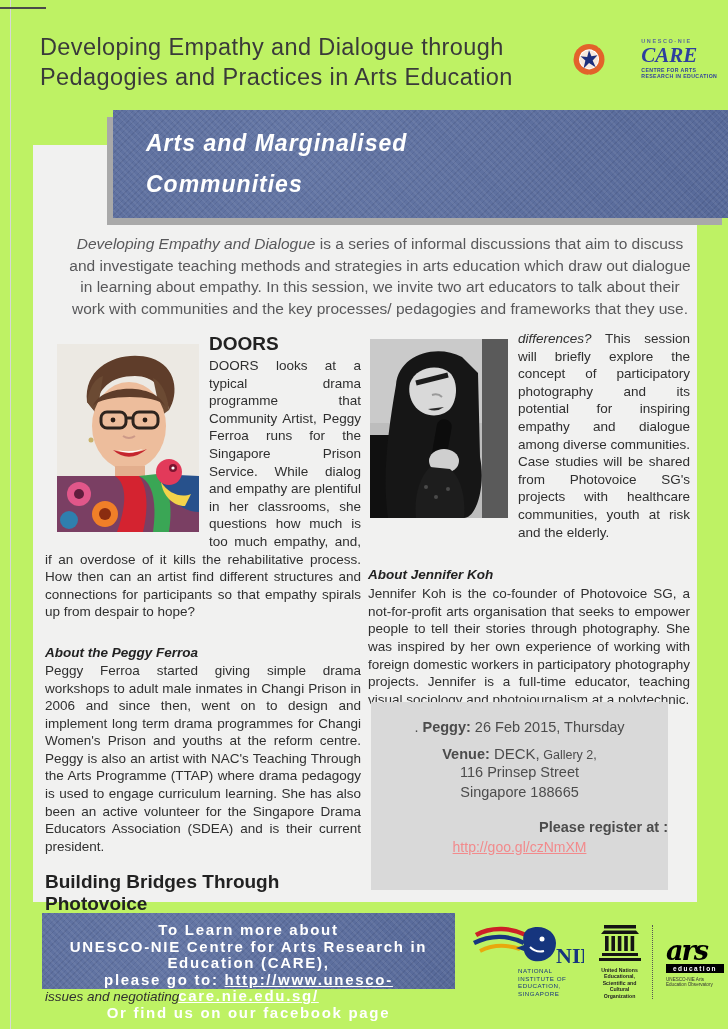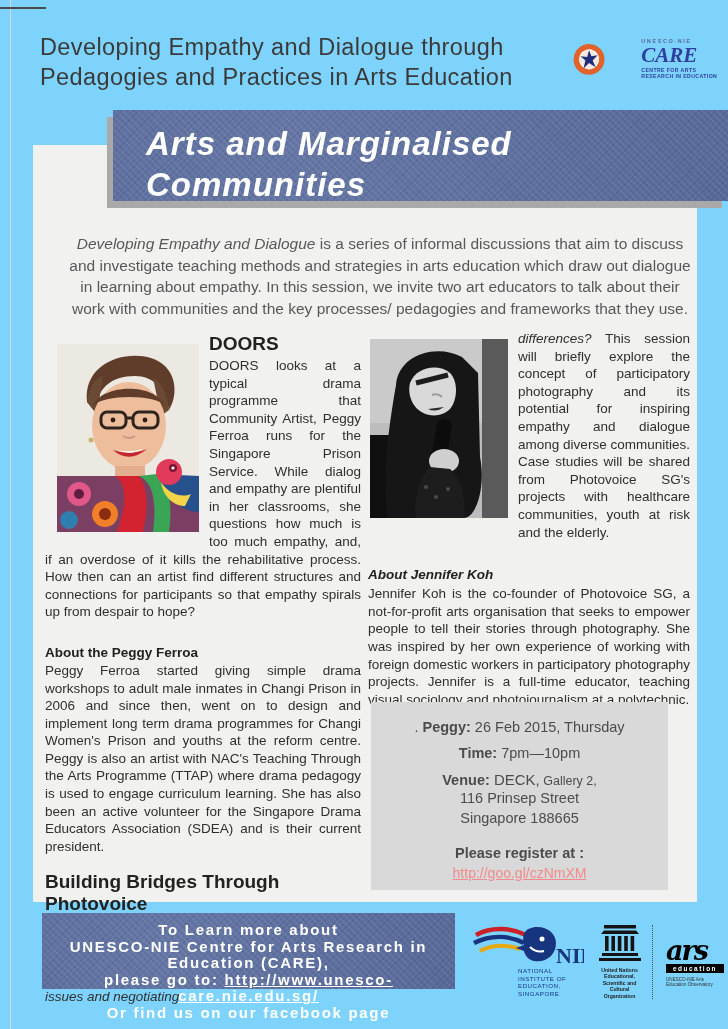--- a/index.html
+++ b/index.html
@@ -1,16 +1,16 @@
 <!DOCTYPE html>
 <html><head>
 <meta charset="utf-8">
 <style>
   html,body{margin:0;padding:0;background:#fff;}
-  .page{position:relative;width:728px;height:1029px;background:#7dd3fc;overflow:hidden;
+  .page{position:relative;width:728px;height:1029px;background:#bef264;overflow:hidden;
         font-family:"Liberation Sans",sans-serif;color:#2f2f2f;}
   .edge-left{position:absolute;left:10px;top:0;bottom:0;width:1px;background:#d8d8d6;}
   .edge-top{position:absolute;left:0;top:7px;width:46px;height:2px;background:#4a4a4a;}
 
   
   .title{position:absolute;left:40px;top:32px;font-size:23.5px;line-height:30px;
          color:#3a3a3a;letter-spacing:.4px;font-weight:400;}
   .care-logo{position:absolute;right:6px;top:28px;width:150px;display:flex;align-items:flex-start;gap:31px;}
   .care-text{margin-left:3px;margin-top:10px;}
   .care-small{font-size:5.5px;letter-spacing:1.6px;color:#5a6b9a;font-weight:bold;}
@@ -21,50 +21,50 @@
   
   .panel{position:absolute;left:33px;top:145px;width:664px;height:757px;background:#f1f1f0;}
 
   
   .denim{background-color:#5c6fa0;
     background-image:
       repeating-linear-gradient(45deg, rgba(255,255,255,.06) 0 2px, rgba(255,255,255,0) 2px 5px),
       repeating-linear-gradient(-45deg, rgba(10,15,45,.09) 0 1px, rgba(0,0,0,0) 1px 4px),
       radial-gradient(circle at 30% 40%, rgba(255,255,255,.05), rgba(0,0,20,.05));}
 
-  .banner{position:absolute;left:113px;top:110px;width:615px;height:91px;
+  .banner{position:absolute;left:113px;top:110px;width:615px;height:108px;
           box-sizing:border-box;padding:13px 0 16px 33px;
-          color:#fff;font-weight:bold;font-style:italic;font-size:33px;line-height:41px;
+          color:#fff;font-weight:bold;font-style:italic;font-size:23px;line-height:41px;
           letter-spacing:1px;box-shadow:-6px 7px 0 #a9a9a9;}
 
   .intro{position:absolute;left:66px;top:233px;width:628px;margin:0;text-align:center;
          font-size:15.5px;line-height:21.5px;color:#58585a;}
 
   .col{position:absolute;top:330px;}
   .col-left{left:45px;width:316px;}
   .col-right{left:368px;width:322px;}
   .photo{float:left;background:#fff;}
   .photo svg{display:block;}
   .peggy{margin:14px 10px 6px 12px;width:142px;height:188px;}
   .jennifer{margin:9px 10px 6px 2px;width:138px;height:179px;}
   .body{font-size:13.5px;line-height:17.6px;text-align:justify;margin:0 0 10px;color:#2f2f2f;}
   .h-bold{font-size:19px;font-weight:bold;margin:3px 0 2px;color:#222;}
-  .h-italic{font-size:13.5px;font-weight:bold;margin:14px 0 2px;color:#222;}
+  .h-italic{font-size:13.5px;font-weight:bold;font-style:italic;margin:14px 0 2px;color:#222;}
   .h-italic2{font-size:13.5px;font-style:italic;margin:16px 0 3px;color:#222;}
   .i{font-style:italic;}
   .clear{clear:both;}
 
   
   .event-box{position:absolute;left:371px;top:702px;width:297px;height:188px;background:#d9d9d9;
              box-sizing:border-box;padding-top:17px;text-align:center;color:#4c4c4c;font-size:14.5px;}
   .ev-line{margin-bottom:10px;}
   .ev-sub{line-height:20px;}
   .deck{font-size:15px;}
   .gal{font-size:12.5px;}
-  .reg{margin-top:17px;font-weight:bold;}
+  .reg{margin-top:17px;font-weight:bold;text-align:right;}
   .reg-link{color:#f28a8c;text-decoration:underline;margin-top:4px;cursor:pointer;font-size:14px;}
 
   
   .foot-blue{position:absolute;left:42px;top:913px;width:413px;height:76px;box-sizing:border-box;
              padding-top:9px;text-align:center;color:#fff;font-size:15px;font-weight:bold;
              letter-spacing:1.7px;line-height:16.5px;}
   .foot-link{text-decoration:underline;cursor:pointer;}
   .logos{position:absolute;left:472px;top:918px;width:252px;height:88px;display:flex;align-items:center;}
   .nie-block{width:112px;margin-right:12px;}
   .unesco-block{width:78px;padding-right:9px;margin-right:9px;border-right:1px dotted #555;
@@ -178,21 +178,20 @@
       </svg>
     </div>
     <p class="body"><i>differences?</i><span> This session will briefly explore the concept of participatory photography and its potential for inspiring empathy and dialogue among diverse communities. Case studies will be shared from Photovoice SG's projects with healthcare communities, youth at risk and the elderly.</span></p>
     <div class="clear"></div>
     <h3 class="h-italic2">About Jennifer Koh</h3>
     <p class="body">Jennifer Koh is the co-founder of Photovoice SG, a not-for-profit arts organisation that seeks to empower people to tell their stories through photography. She was inspired by her own experience of working with foreign domestic workers in participatory photography projects. Jennifer is a full-time educator, teaching visual sociology and photojournalism at a polytechnic.</p>
   </section>
 
   <div class="event-box">
     <div class="ev-line"><span>. </span><b>Peggy:</b><span> 26 Feb 2015, Thursday</span></div>
-    <div class="ev-line"><b>Time:</b><span> 7pm—10pm</span></div>
     <div><b>Venue:</b><span class="deck"> DECK,</span><span class="gal"> Gallery 2,</span></div>
     <div class="ev-sub">116 Prinsep Street</div>
     <div class="ev-sub">Singapore 188665</div>
     <div class="reg">Please register at :</div>
     <div class="reg-link">http://goo.gl/czNmXM</div>
   </div>
 
   <div class="foot-blue denim">
     <div>To Learn more about</div>
     <div>UNESCO-NIE Centre for Arts Research in Education (CARE),</div>

